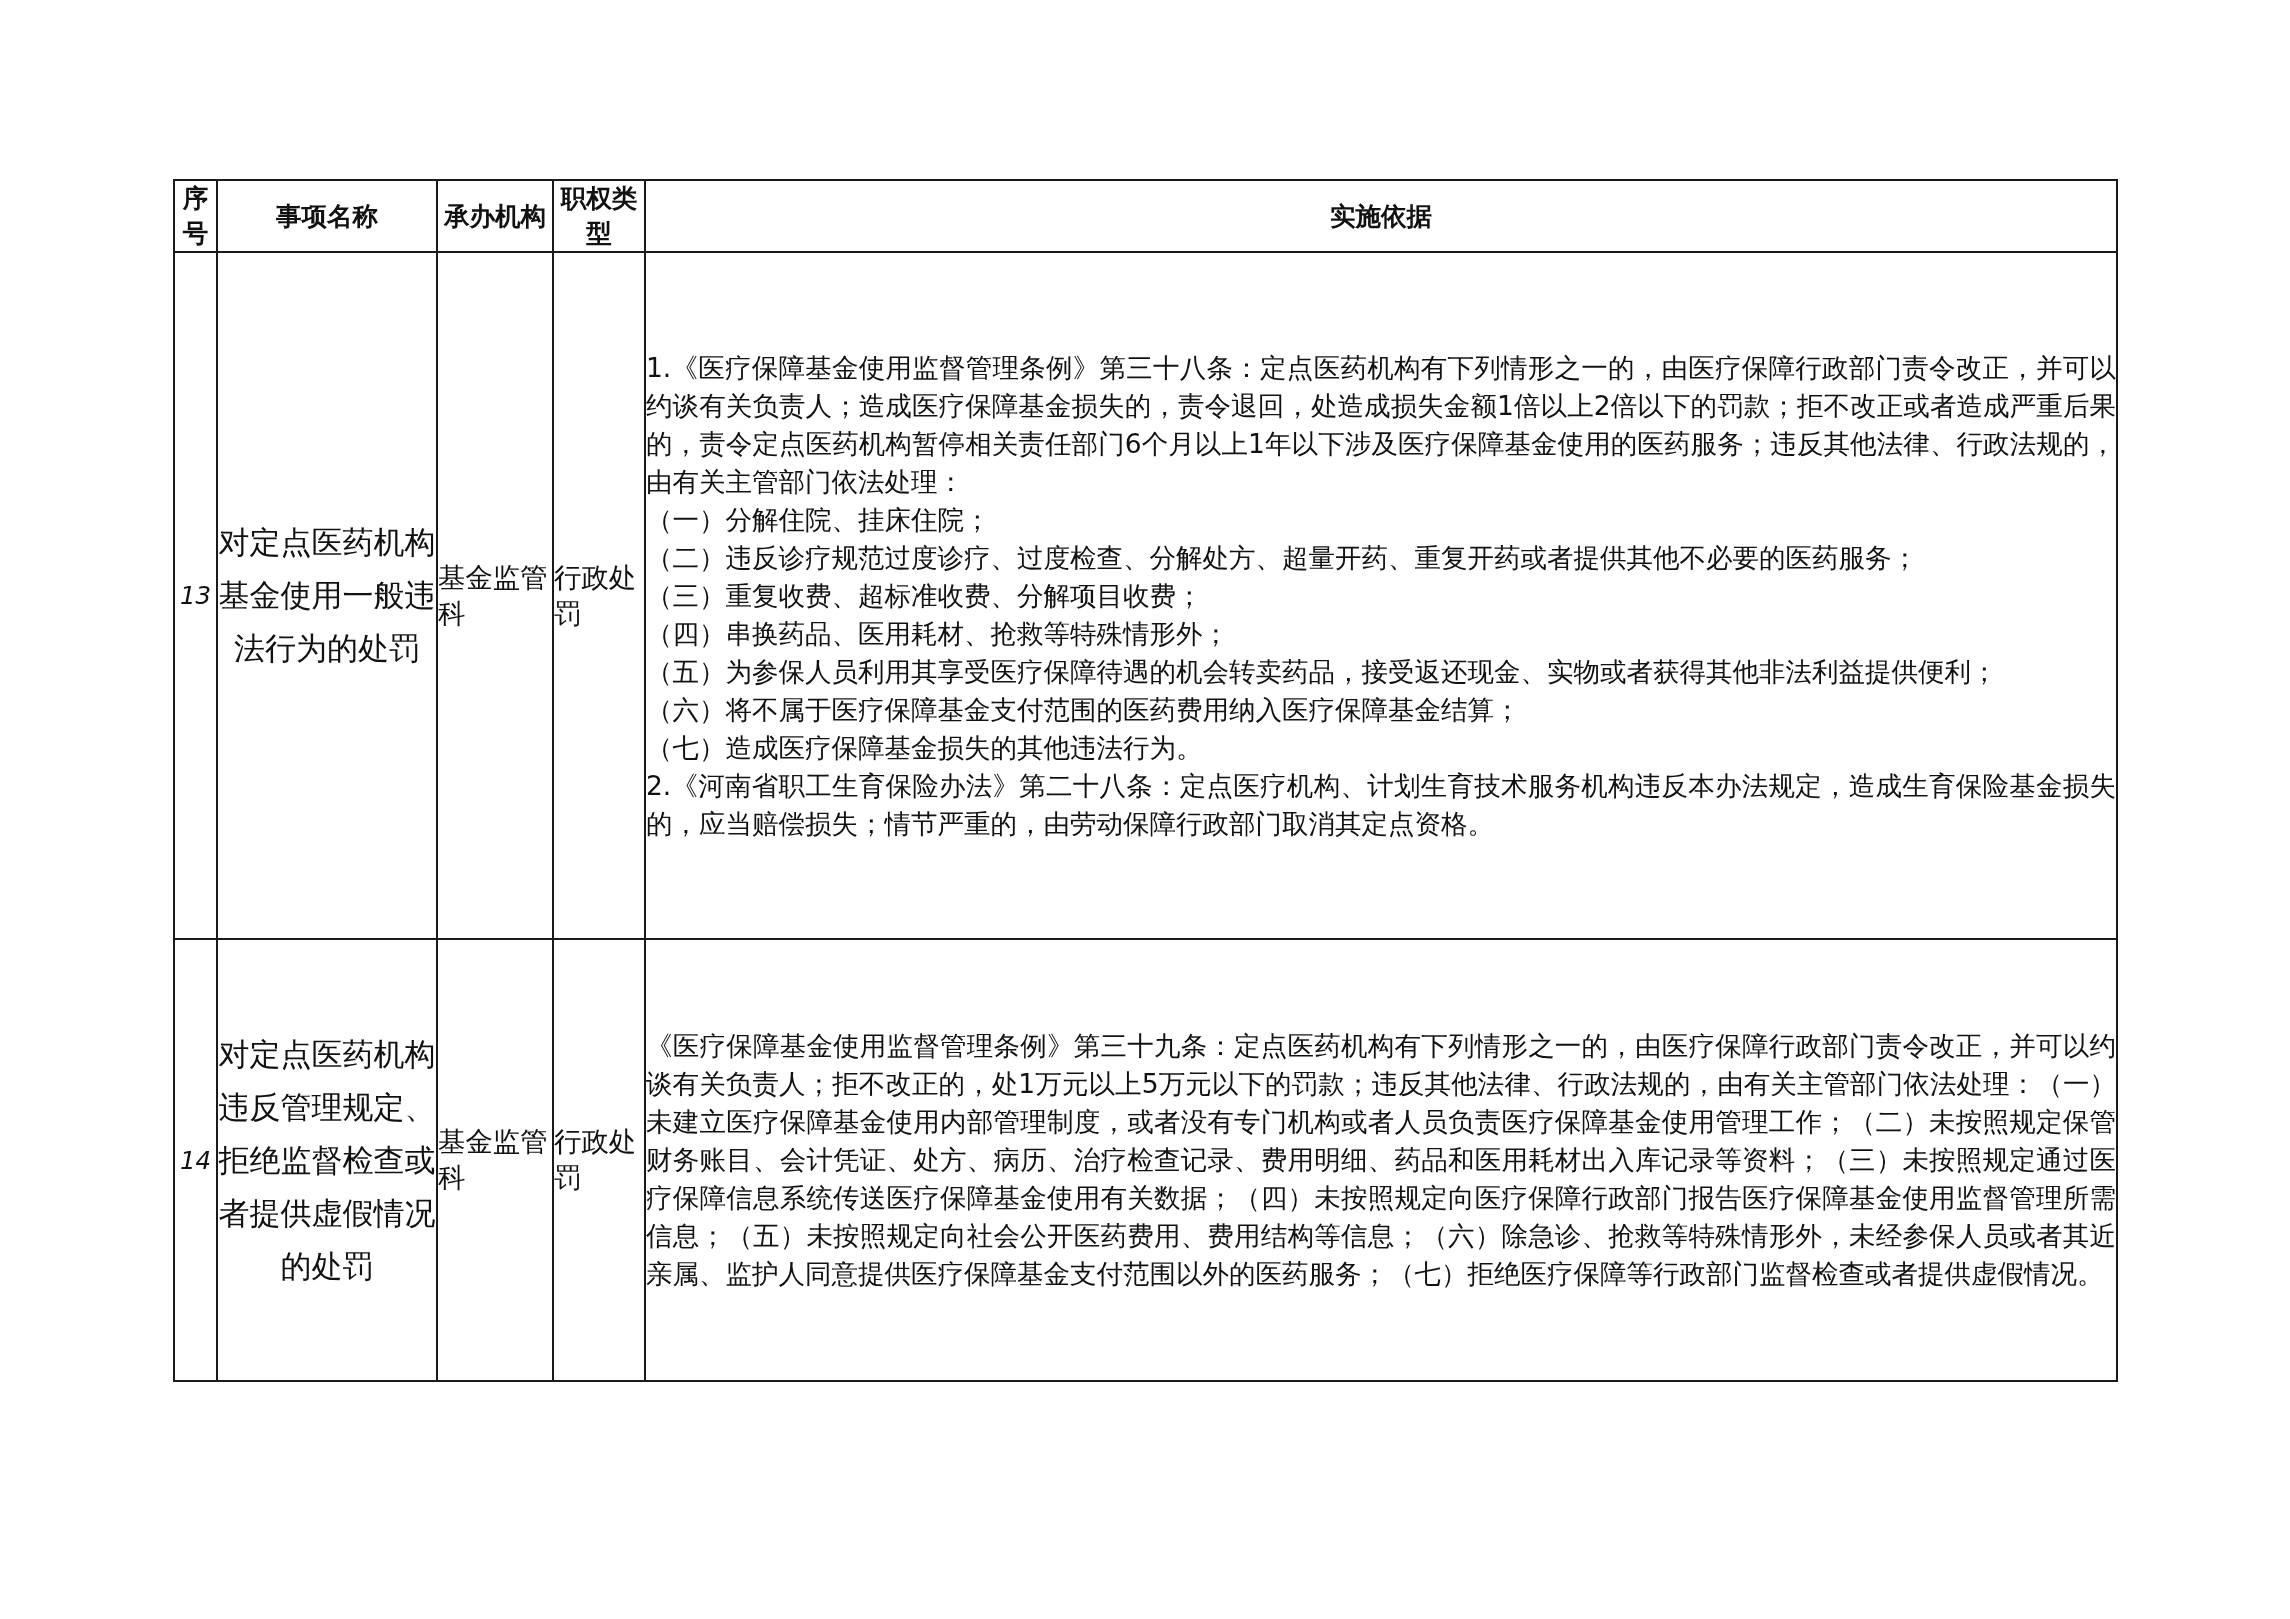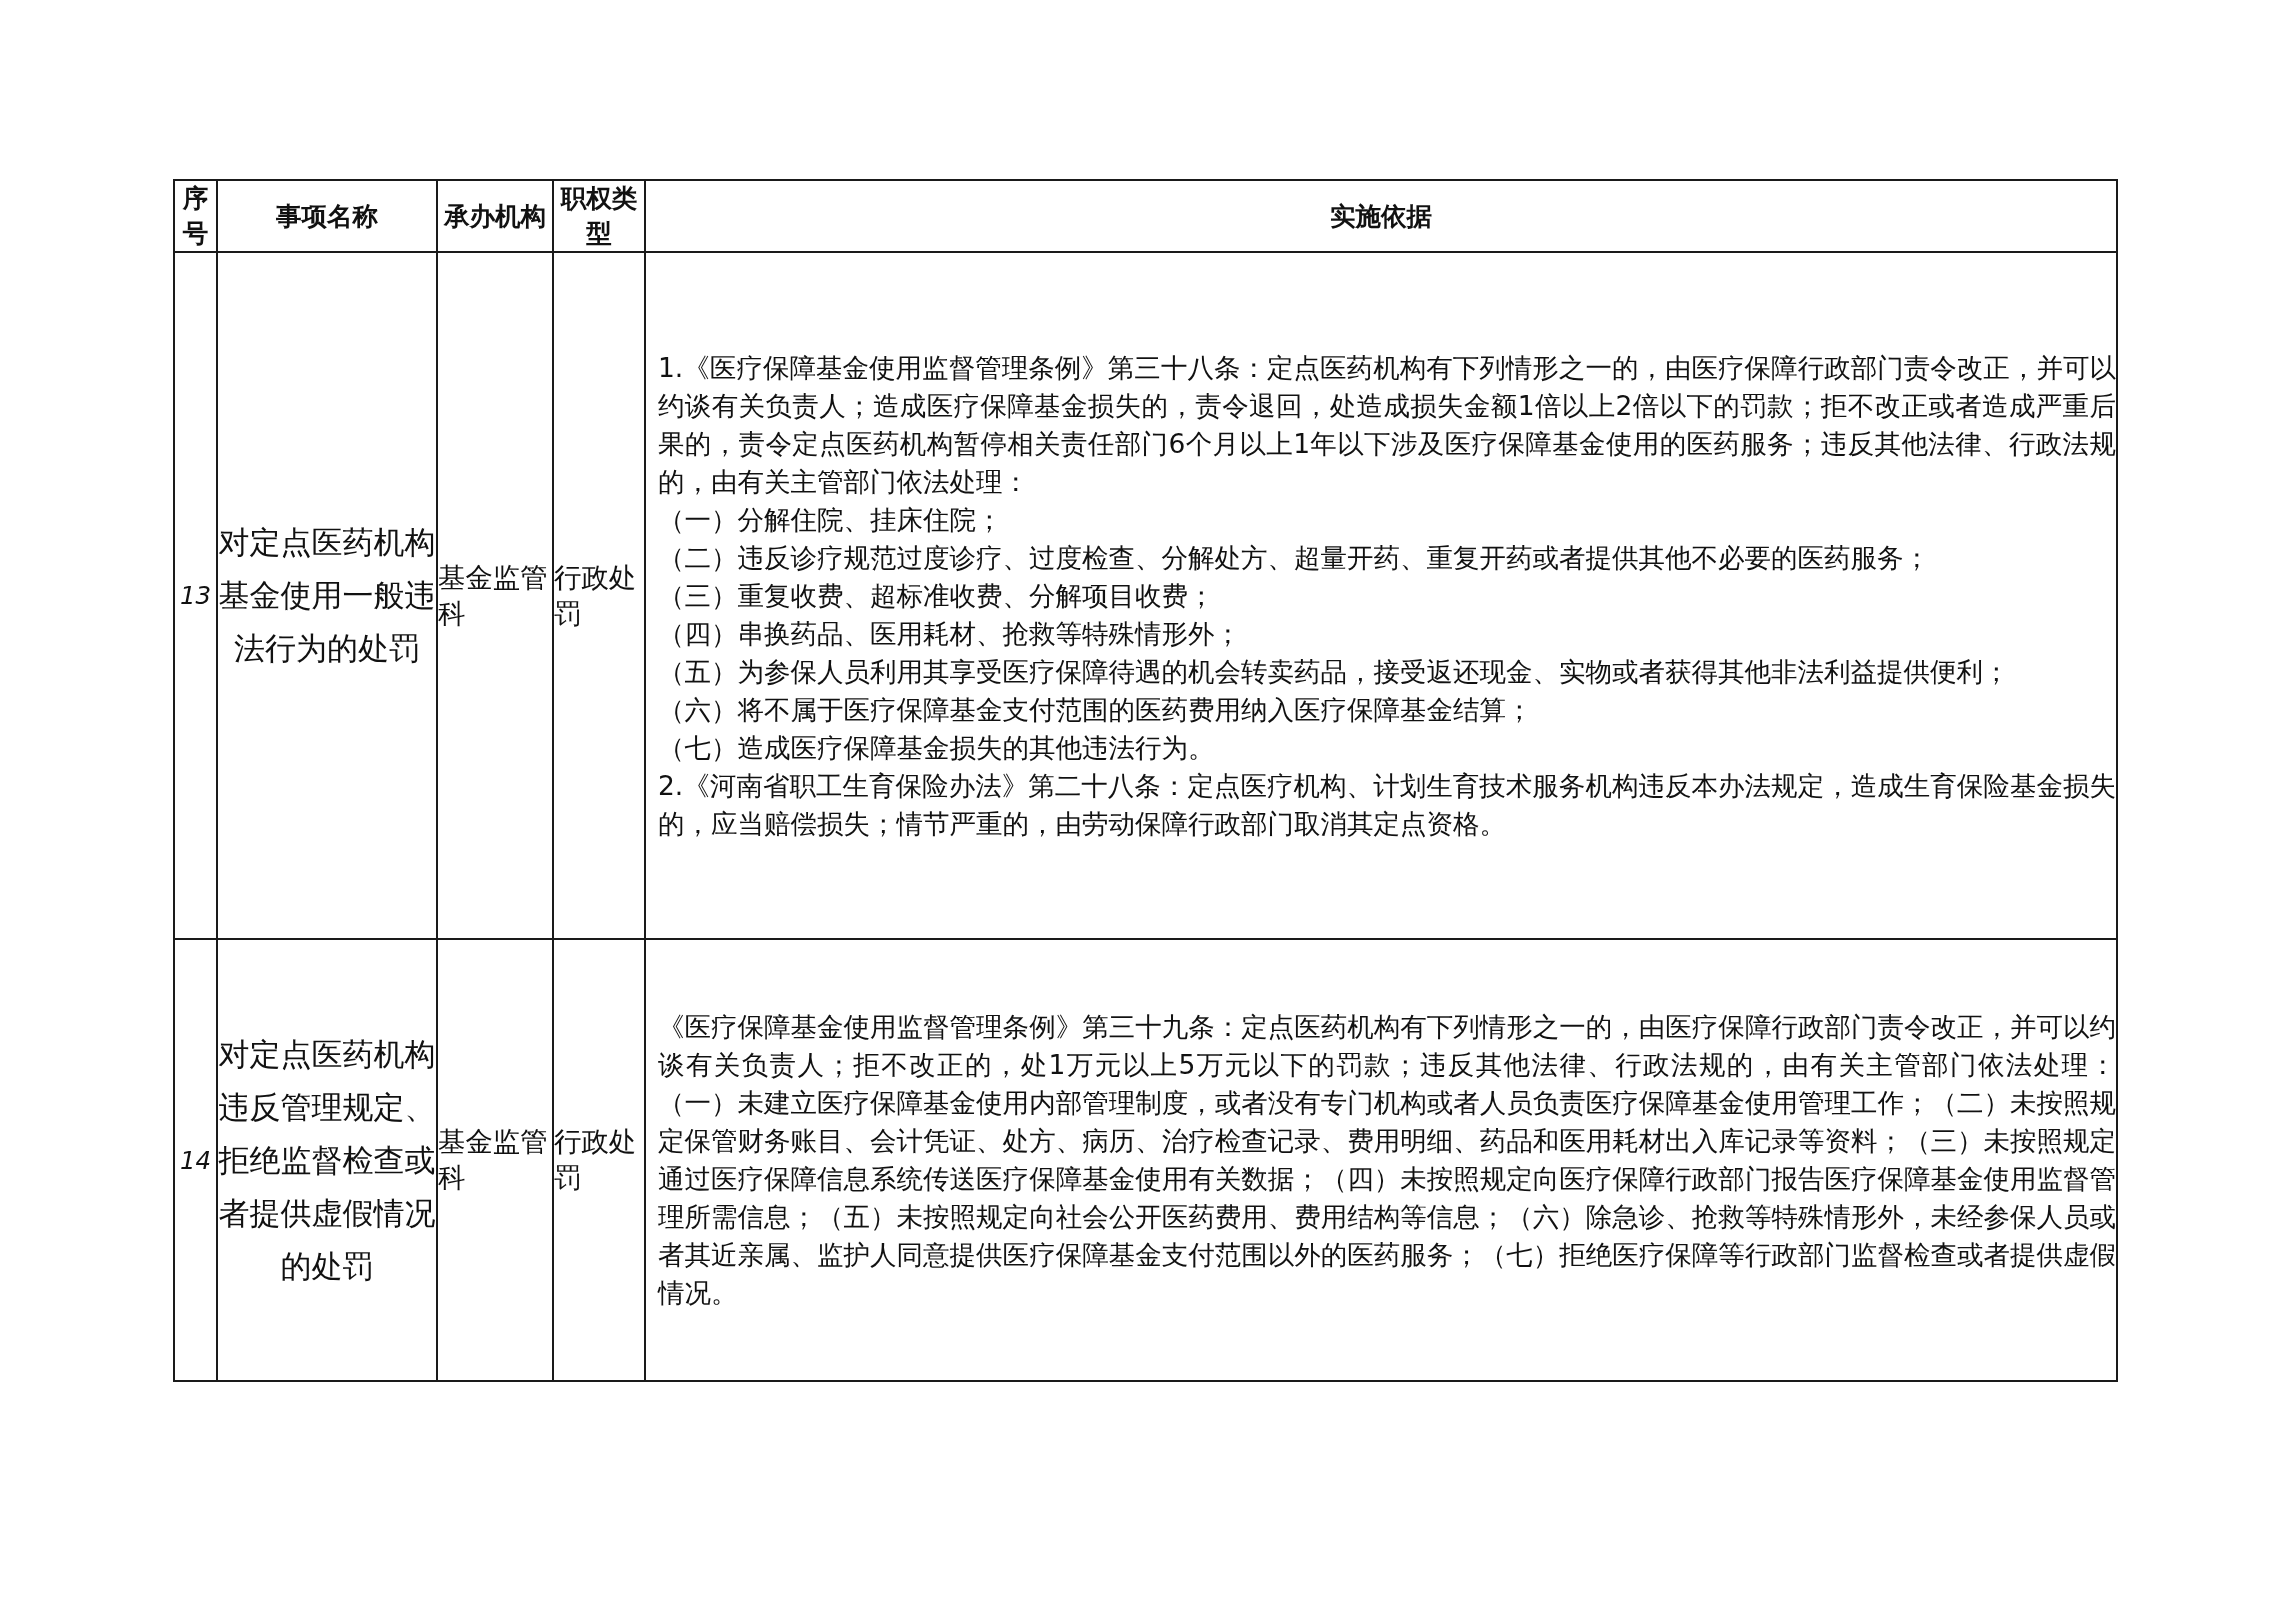--- a/index.html
+++ b/index.html
@@ -10,21 +10,21 @@
     width: 1943px; border-collapse: collapse; table-layout: fixed; margin-top: 7px;
   }
   table.grid td, table.grid th {
     border: 2px solid #1a1a1a; padding: 0; vertical-align: middle;
   }
   th { height: 66px; font-size: 25.5px; font-weight: bold; text-align: center; }
   td.num { text-align: center; font-size: 24.5px; font-style: italic; }
   td.name { font-size: 31px; line-height: 53px; text-align: center; padding-left: 0; }
   td.org, td.type { font-size: 27.4px; }
   td.basis { font-size: 26.5px; line-height: 38px; text-align: justify; padding: 0 2px; }
-  .basis-line { display: block; padding-left: 12px; }
+  .basis-line { display: block; }
   tr.r13 { height: 687px; }
   tr.r14 { height: 442px; }
 </style>
 </head>
 <body>
 
 <table class="grid">
   <colgroup>
     <col style="width:43px">
     <col style="width:220px">

